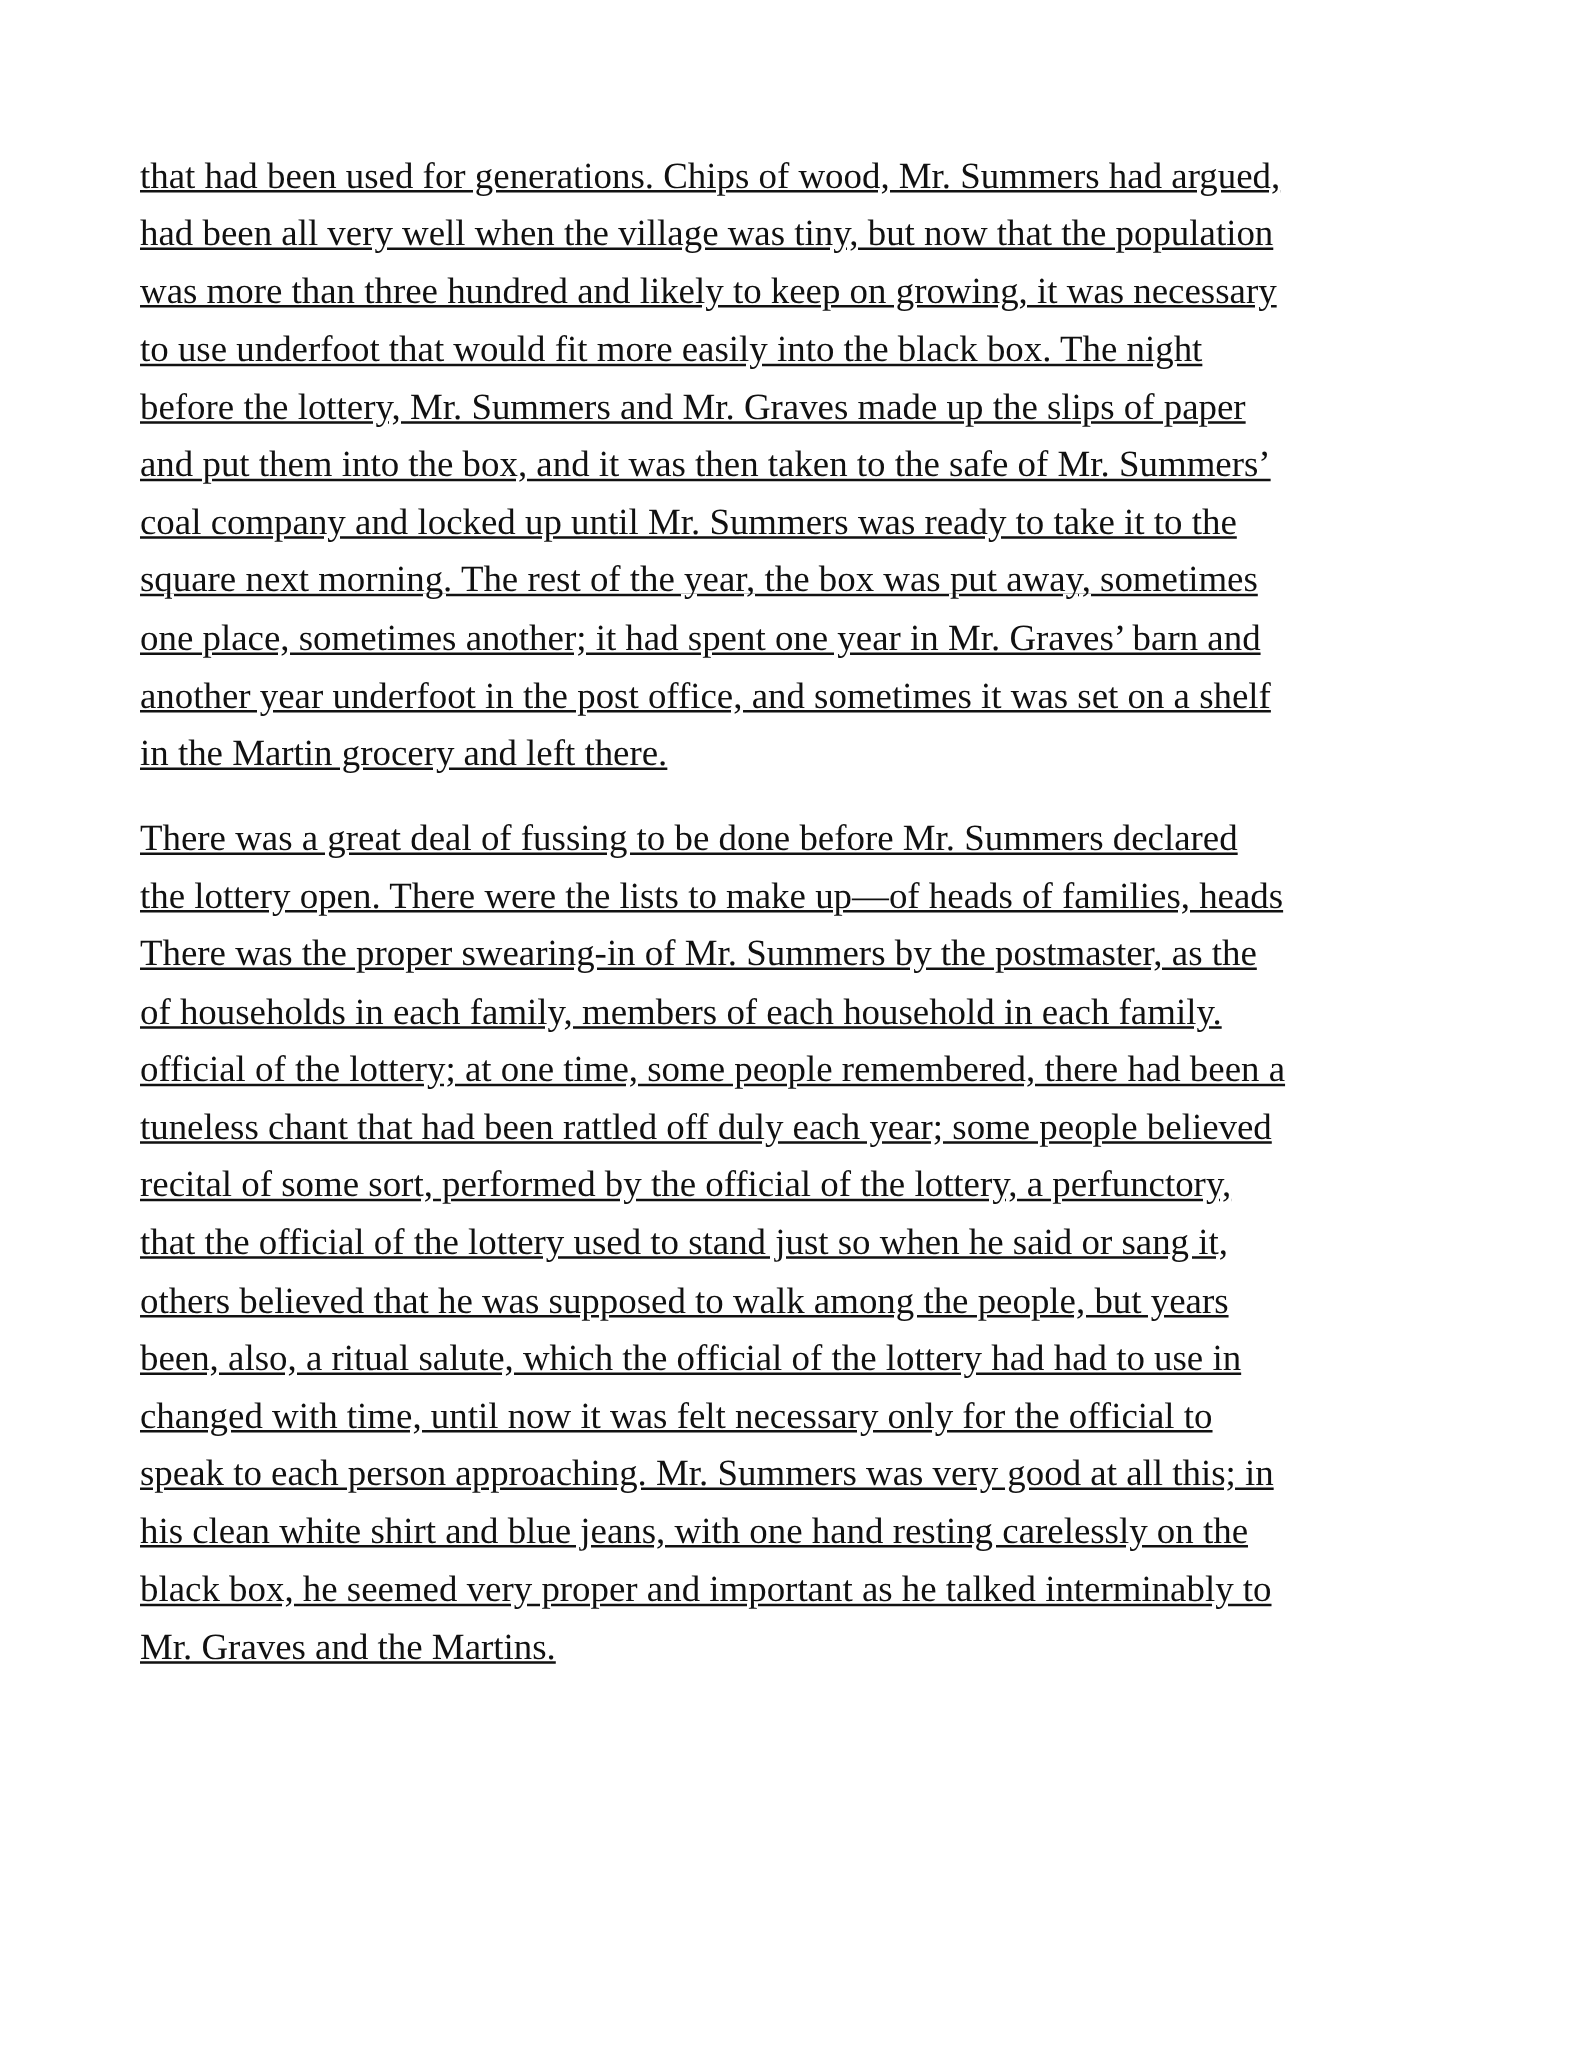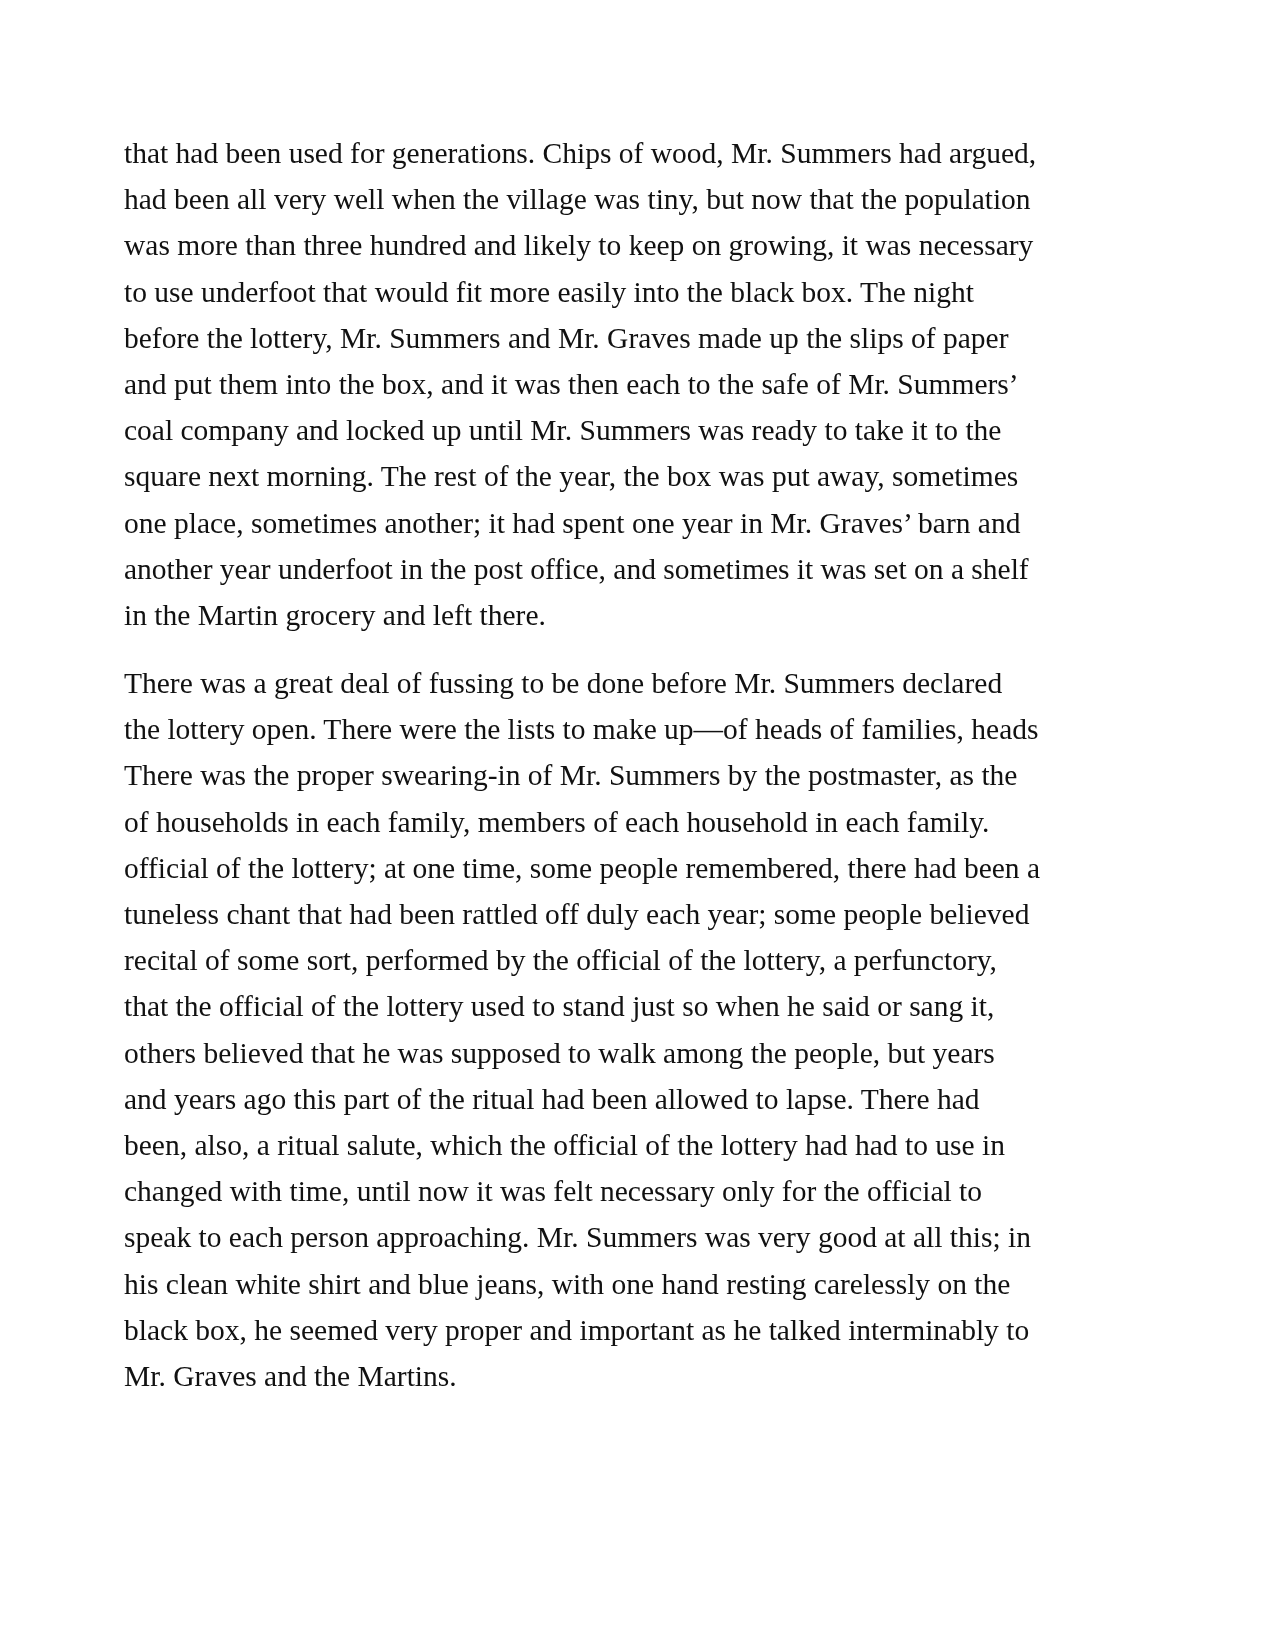--- a/index.html
+++ b/index.html
@@ -1,52 +1,51 @@
 <!DOCTYPE html>
 <html><head>
 <meta charset="utf-8">
 <style>
   html, body { margin: 0; padding: 0; background: #ffffff; }
   body { width: 1275px; height: 1650px; position: relative; overflow: hidden; }
   .page {
     position: absolute; left: 112px; top: 118px; width: 1000px;
     font-family: "Liberation Serif", serif; font-size: 29.5px; color: #111111;
   }
-  .para { margin: 12px; }
+  .para { margin: 0; text-decoration: underline; }
   .line { display: block; height: 46.2px; line-height: 46.2px; white-space: nowrap; }
   .para + .para { margin-top: 22px; }
 </style>
 </head>
 <body>
 
 <div class="page">
   <p class="para">
     <span class="line">that had been used for generations. Chips of wood, Mr. Summers had argued,</span>
     <span class="line">had been all very well when the village was tiny, but now that the population</span>
     <span class="line">was more than three hundred and likely to keep on growing, it was necessary</span>
     <span class="line">to use underfoot that would fit more easily into the black box. The night</span>
     <span class="line">before the lottery, Mr. Summers and Mr. Graves made up the slips of paper</span>
-    <span class="line">and put them into the box, and it was then each to the safe of Mr. Summers’</span>
+    <span class="line">and put them into the box, and it was then taken to the safe of Mr. Summers’</span>
     <span class="line">coal company and locked up until Mr. Summers was ready to take it to the</span>
     <span class="line">square next morning. The rest of the year, the box was put away, sometimes</span>
     <span class="line">one place, sometimes another; it had spent one year in Mr. Graves’ barn and</span>
     <span class="line">another year underfoot in the post office, and sometimes it was set on a shelf</span>
     <span class="line">in the Martin grocery and left there.</span>
   </p>
   <p class="para">
     <span class="line">There was a great deal of fussing to be done before Mr. Summers declared</span>
     <span class="line">the lottery open. There were the lists to make up—of heads of families, heads</span>
     <span class="line">There was the proper swearing-in of Mr. Summers by the postmaster, as the</span>
     <span class="line">of households in each family, members of each household in each family.</span>
     <span class="line">official of the lottery; at one time, some people remembered, there had been a</span>
     <span class="line">tuneless chant that had been rattled off duly each year; some people believed</span>
     <span class="line">recital of some sort, performed by the official of the lottery, a perfunctory,</span>
     <span class="line">that the official of the lottery used to stand just so when he said or sang it,</span>
     <span class="line">others believed that he was supposed to walk among the people, but years</span>
-    <span class="line">and years ago this part of the ritual had been allowed to lapse. There had</span>
     <span class="line">been, also, a ritual salute, which the official of the lottery had had to use in</span>
     <span class="line">changed with time, until now it was felt necessary only for the official to</span>
     <span class="line">speak to each person approaching. Mr. Summers was very good at all this; in</span>
     <span class="line">his clean white shirt and blue jeans, with one hand resting carelessly on the</span>
     <span class="line">black box, he seemed very proper and important as he talked interminably to</span>
     <span class="line">Mr. Graves and the Martins.</span>
   </p>
 </div>
 
 </body></html>

